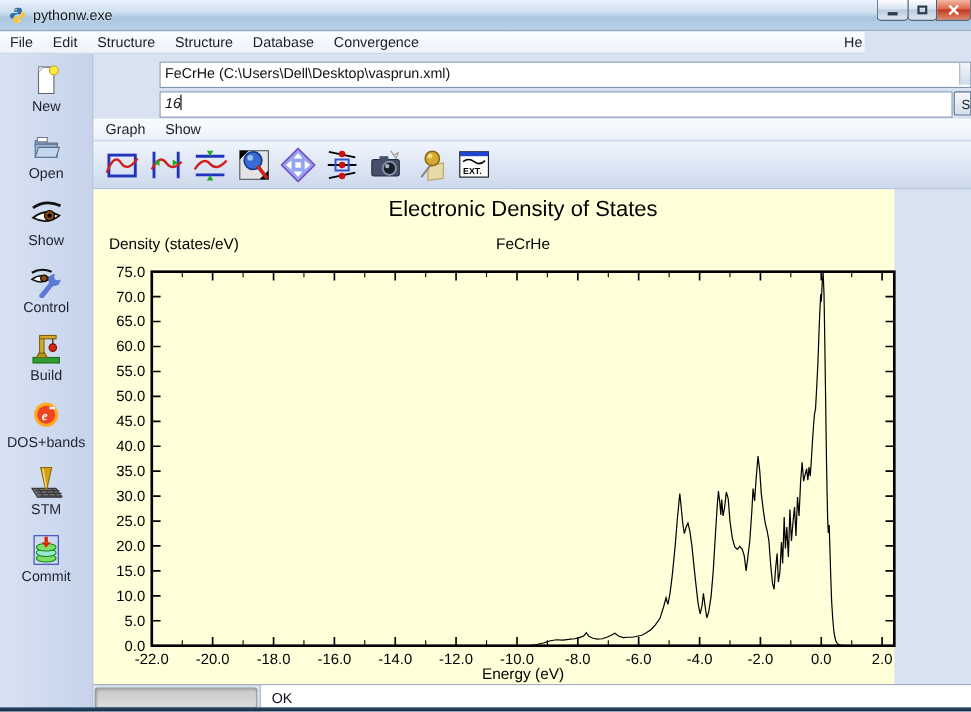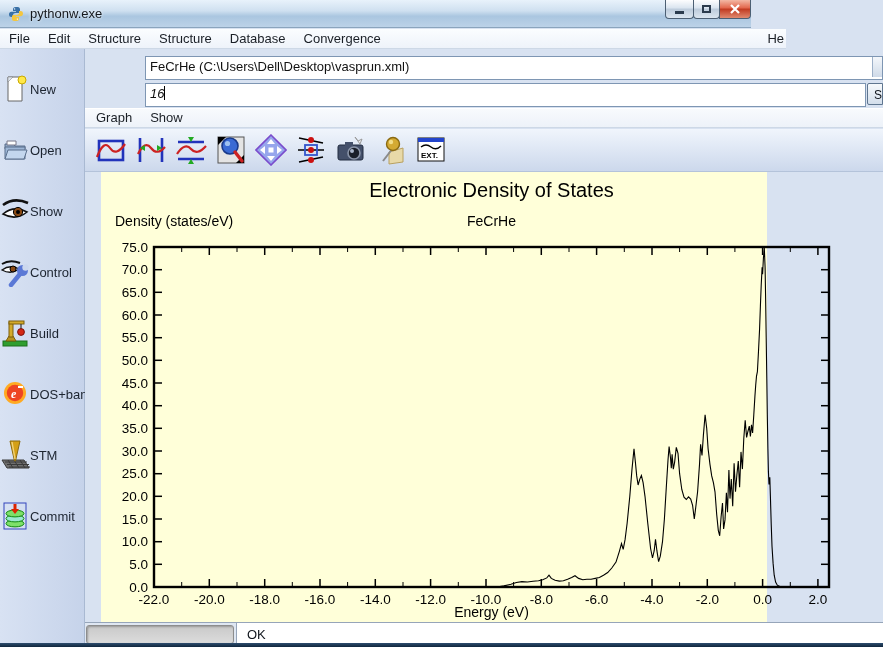--- a/index.html
+++ b/index.html
@@ -2,21 +2,21 @@
 <html><head>
 <meta charset="utf-8">
 <style>
   html,body{margin:0;padding:0;background:#9ab6d4;}
   *{box-sizing:border-box;}
   #window{position:relative;width:883px;height:647px;overflow:hidden;
     font-family:"Liberation Sans",sans-serif;font-size:13px;color:#111;
     background:#d8e2f1;}
 
   
-  .titlebar{position:absolute;left:0;top:0;width:751px;height:28px;
+  .titlebar{position:absolute;left:0;top:0;width:883px;height:28px;
     background:linear-gradient(#e8f2fb 0%,#cfe0f0 40%,#aac6e0 60%,#bcd2e8 100%);
     border-bottom:1px solid #8aa4bd;}
   .app-icon{position:absolute;left:8px;top:6px;width:16px;height:16px;}
   .title-text{position:absolute;left:30px;top:6px;font-size:13px;color:#15191e;
     text-shadow:0 0 3px #fff;}
   .winbtns{position:absolute;right:0;top:0;height:19px;display:flex;}
   .wbtn{height:19px;border:1px solid #4c5f73;border-top:none;
     border-radius:0 0 4px 4px;margin-left:-1px;
     background:linear-gradient(#fdfdfe 0%,#d9e4ef 45%,#bccbdb 50%,#dce6f0 100%);
     display:flex;align-items:center;justify-content:center;}
@@ -31,21 +31,21 @@
   .menubar{position:absolute;left:0;top:29px;width:786px;height:20px;
     background:linear-gradient(#fbfdff,#eef3fa);border-bottom:1px solid #cdd8e6;
     display:flex;align-items:center;}
   .menu-item{padding:0 9px;height:20px;line-height:20px;color:#1a1f26;}
   .menu-item.help{position:absolute;right:0;padding-right:2px;}
 
   
   .sidebar{position:absolute;left:0;top:49px;width:85px;height:598px;
     background:linear-gradient(90deg,#d8e2f3,#c6d3ea);
     border-right:1px solid #a9b9d2;padding-top:9px;}
-  .side-item{width:84px;height:61px;display:flex;flex-direction:row;
+  .side-item{width:84px;height:61px;display:flex;flex-direction:column;
     align-items:center;justify-content:flex-start;cursor:default;}
   .side-icon{width:30px;height:30px;}
   .side-label{margin-top:1px;font-size:13px;color:#1c2430;}
 
   
   .main{position:absolute;left:85px;top:49px;width:798px;height:598px;
     background:#d8e2f1;}
   .form-row{position:absolute;left:0;width:798px;height:22px;}
   .form-row label{position:absolute;right:660px;top:3px;color:#10151c;}
   .row1{top:7px;}
@@ -68,21 +68,21 @@
     border-bottom:1px solid #cdd8e6;display:flex;align-items:center;
     padding-left:2px;}
   .toolbar{position:absolute;left:0;top:80px;width:798px;height:43px;
     background:linear-gradient(#f0f5fc,#ccd8ec);
     border-bottom:1px solid #b4c3da;display:flex;align-items:center;
     padding-left:6px;}
   .tbtn{width:36px;height:38px;border:none;background:transparent;
     display:flex;align-items:center;justify-content:center;padding:0;margin:0 2px;}
 
   
-  .chart{position:absolute;left:16px;top:123px;width:666px;height:450px;
+  .chart{position:absolute;left:0;top:123px;width:728px;height:450px;
     background:#ffffd9;}
   .chart-title{position:absolute;left:53px;top:7px;width:675px;
     text-align:center;font-size:20px;color:#000;}
   .chart-subtitle{position:absolute;left:53px;top:41px;width:675px;
     text-align:center;font-size:14px;color:#000;}
   .chart-ylabel{position:absolute;left:14px;top:41px;font-size:14px;color:#000;}
   .chart-xlabel{position:absolute;left:53px;top:432px;width:675px;
     text-align:center;font-size:14px;color:#000;z-index:2;}
   #plot-svg{position:absolute;left:0;top:0;}
   #plot-svg text{font-family:"Liberation Sans",sans-serif;font-size:13.5px;fill:#000;}

